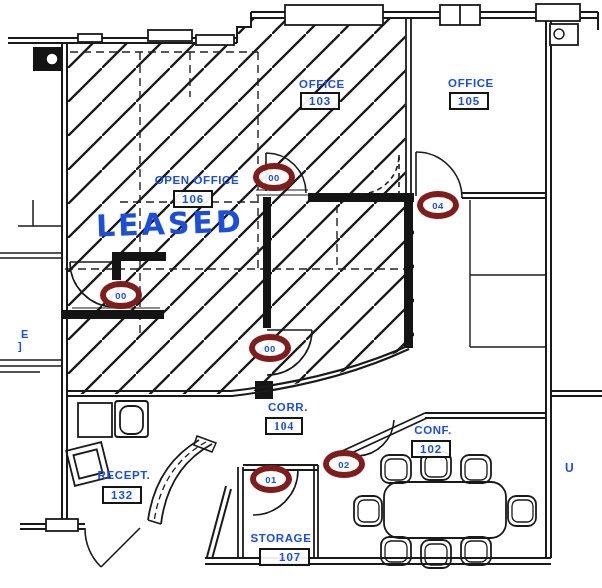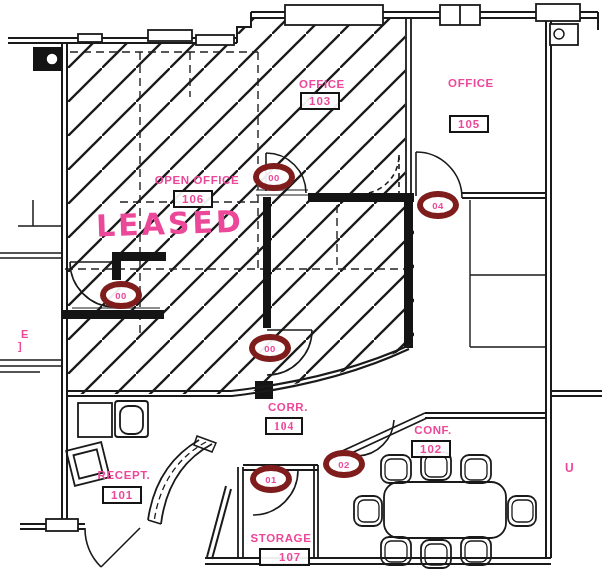--- a/index.html
+++ b/index.html
@@ -1,21 +1,21 @@
 <!DOCTYPE html>
 <html><head>
 <meta charset="utf-8">
 <style>
   html,body{margin:0;padding:0;background:#e8e8e8;}
   .plan{
     position:relative;
     width:602px;height:588px;
     background:#fff;
     font-family:"Liberation Sans",sans-serif;
-    color:#ec4899;
+    color:#1d4ed8;
     overflow:hidden;
   }
   .plan svg{position:absolute;left:0;top:0;}
   .room-label{
     position:absolute;
     text-align:center;
     font-size:11.5px;
     font-weight:700;
     letter-spacing:.6px;
     white-space:nowrap;
@@ -221,33 +221,33 @@
     <rect x="358" y="500" width="21" height="22" rx="6" stroke-width="1.3"></rect>
     <rect x="508" y="496" width="28" height="30" rx="8"></rect>
     <rect x="512" y="500" width="21" height="22" rx="6" stroke-width="1.3"></rect>
   </g>
 </svg>
 
   <div class="room-label" style="left:282px;top:78px;width:80px;">OFFICE</div>
   <div class="num-box" style="left:300px;top:92px;">103</div>
 
   <div class="room-label" style="left:431px;top:77px;width:80px;">OFFICE</div>
-  <div class="num-box" style="left:449px;top:92px;margin-top:23px;">105</div>
+  <div class="num-box" style="left:449px;top:92px;">105</div>
 
   <div class="room-label" style="left:137px;top:174px;width:120px;">OPEN OFFICE</div>
   <div class="num-box" style="left:173px;top:190px;">106</div>
 
   <div class="room-label" style="left:248px;top:401px;width:80px;">CORR.</div>
   <div class="num-box" style="left:265px;top:417px;font-family:Liberation Serif, serif;">104</div>
 
   <div class="room-label" style="left:393px;top:424px;width:80px;">CONF.</div>
   <div class="num-box" style="left:411px;top:440px;">102</div>
 
   <div class="room-label" style="left:84px;top:469px;width:80px;">RECEPT.</div>
-  <div class="num-box" style="left:102px;top:486px;">101</div>
+  <div class="num-box" style="left:102px;top:486px;">132</div>
 
   <div class="room-label" style="left:241px;top:532px;width:80px;">STORAGE</div>
   <div class="num-box" style="left:259px;top:548px;padding-left:18px;">107</div>
 
   <div class="leased">LEASED</div>
 
   <div class="tag" style="left:253px;top:163px;">00</div>
   <div class="tag" style="left:100px;top:281px;">00</div>
   <div class="tag" style="left:249px;top:334px;">00</div>
   <div class="tag" style="left:417px;top:191px;">04</div>

